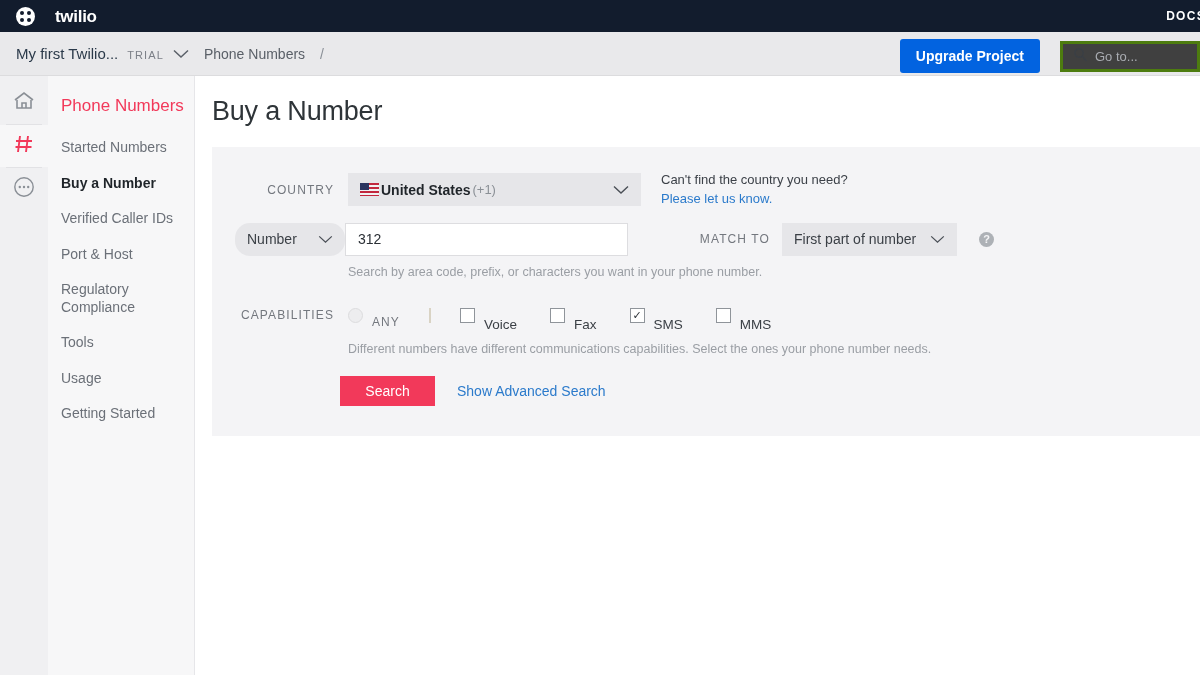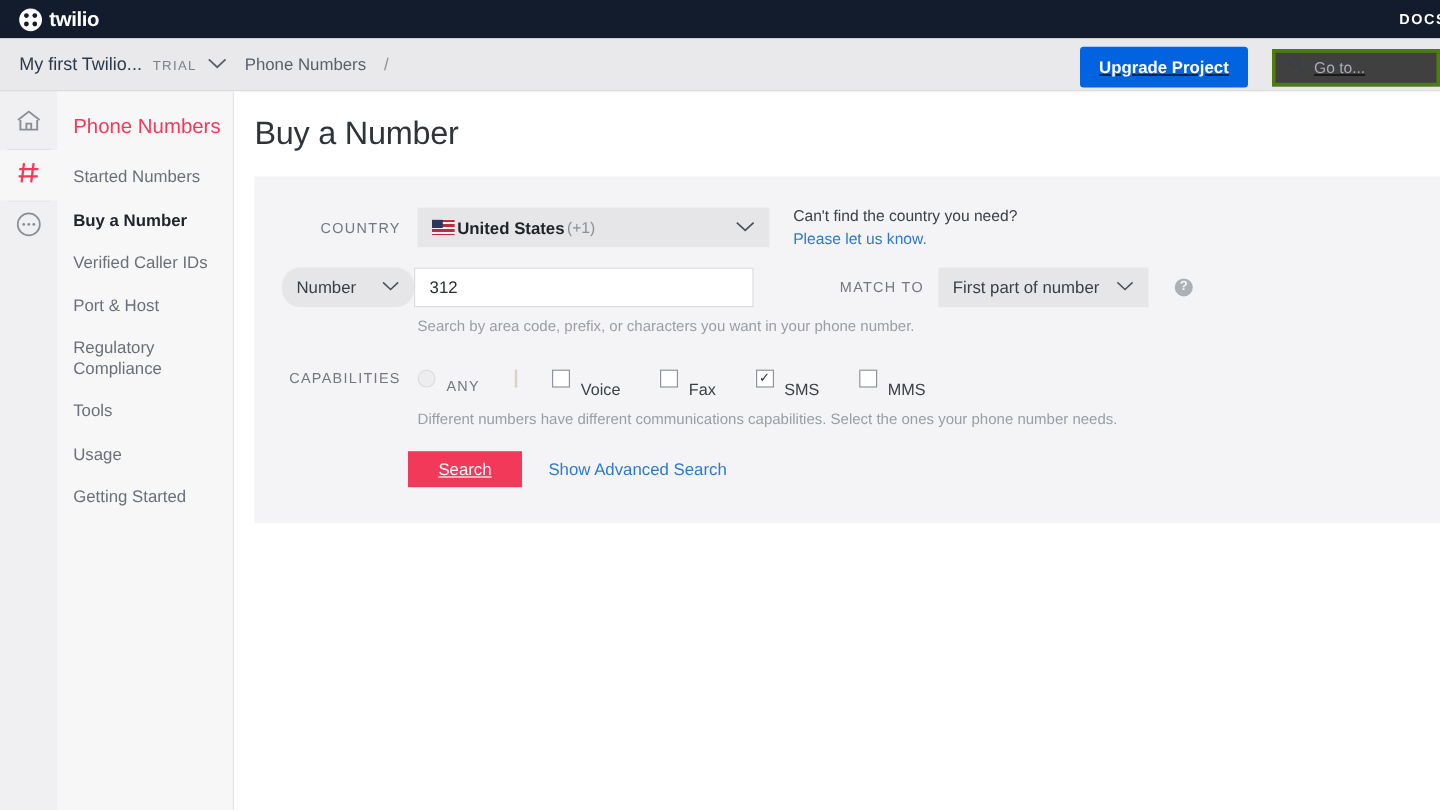--- a/index.html
+++ b/index.html
@@ -9,21 +9,21 @@
     font-family: "Liberation Sans", sans-serif;
     overflow: hidden;
   }
 
   
   .topbar {
     height: 32px; background: #121C2D;
     display: flex; align-items: center;
     position: relative;
   }
-  .logo-wrap { display: flex; align-items: center; gap: 6px; padding-left: 16px; }
+  .logo-wrap { display: flex; align-items: center; gap: 20px; padding-left: 16px; }
   .logo-mark {
     width: 19px; height: 19px; border-radius: 50%;
     background: #ffffff; position: relative;
   }
   .logo-mark i {
     position: absolute; width: 4px; height: 4px; border-radius: 50%;
     background: #121C2D;
   }
   .logo-mark i:nth-child(1) { left: 4px;  top: 4px; }
   .logo-mark i:nth-child(2) { left: 11px; top: 4px; }
@@ -48,21 +48,21 @@
   }
   .crumb-left { display: flex; align-items: baseline; gap: 9px; padding-left: 16px; }
   .crumb-project { font-size: 15px; color: #2B3A4A; font-weight: 500; }
   .crumb-trial { font-size: 11px; color: #7B7F87; letter-spacing: 1.1px; }
   .crumb-chev { align-self: center; }
   .crumb-page { font-size: 14px; color: #5A6068; margin-left: 6px; }
   .crumb-slash { font-size: 14px; color: #8A8F97; margin-left: 6px; }
 
   .crumb-right {
     position: absolute; right: 0; top: 0; height: 48px;
-    display: flex; align-items: center; gap: 0; text-decoration: underline;
+    display: flex; align-items: center; gap: 0;
   }
   .upgrade-btn {
     background: #0263E0; color: #ffffff;
     font-size: 14px; font-weight: bold;
     border: none; border-radius: 3px;
     padding: 9px 16px; cursor: pointer;
     white-space: nowrap;
   }
   .gosearch {
     width: 140px; height: 31px; margin-left: 20px;
@@ -187,21 +187,21 @@
     display: flex; align-items: center; justify-content: center;
     font-size: 11px; color: #2A2F35; line-height: 1;
   }
   .cap-label { font-size: 13.5px; color: #3A3F45; margin-top: 18px; }
   .hint2 { font-size: 12.5px; color: #9A9EA4; margin-left: 136px; margin-top: 10px; }
 
   .row4 { margin-top: 20px; align-items: center; }
   .search-btn {
     width: 95px; height: 30px; margin-left: 128px;
     background: #F2395A; color: #ffffff;
-    font-size: 14px; border: none; cursor: pointer; text-decoration: underline;
+    font-size: 14px; border: none; cursor: pointer;
   }
   .adv-link {
     font-size: 14px; color: #2B7ACB; margin-left: 22px; cursor: pointer;
   }
 </style>
 </head>
 <body>
 
 <div class="topbar">
   <div class="logo-wrap">

